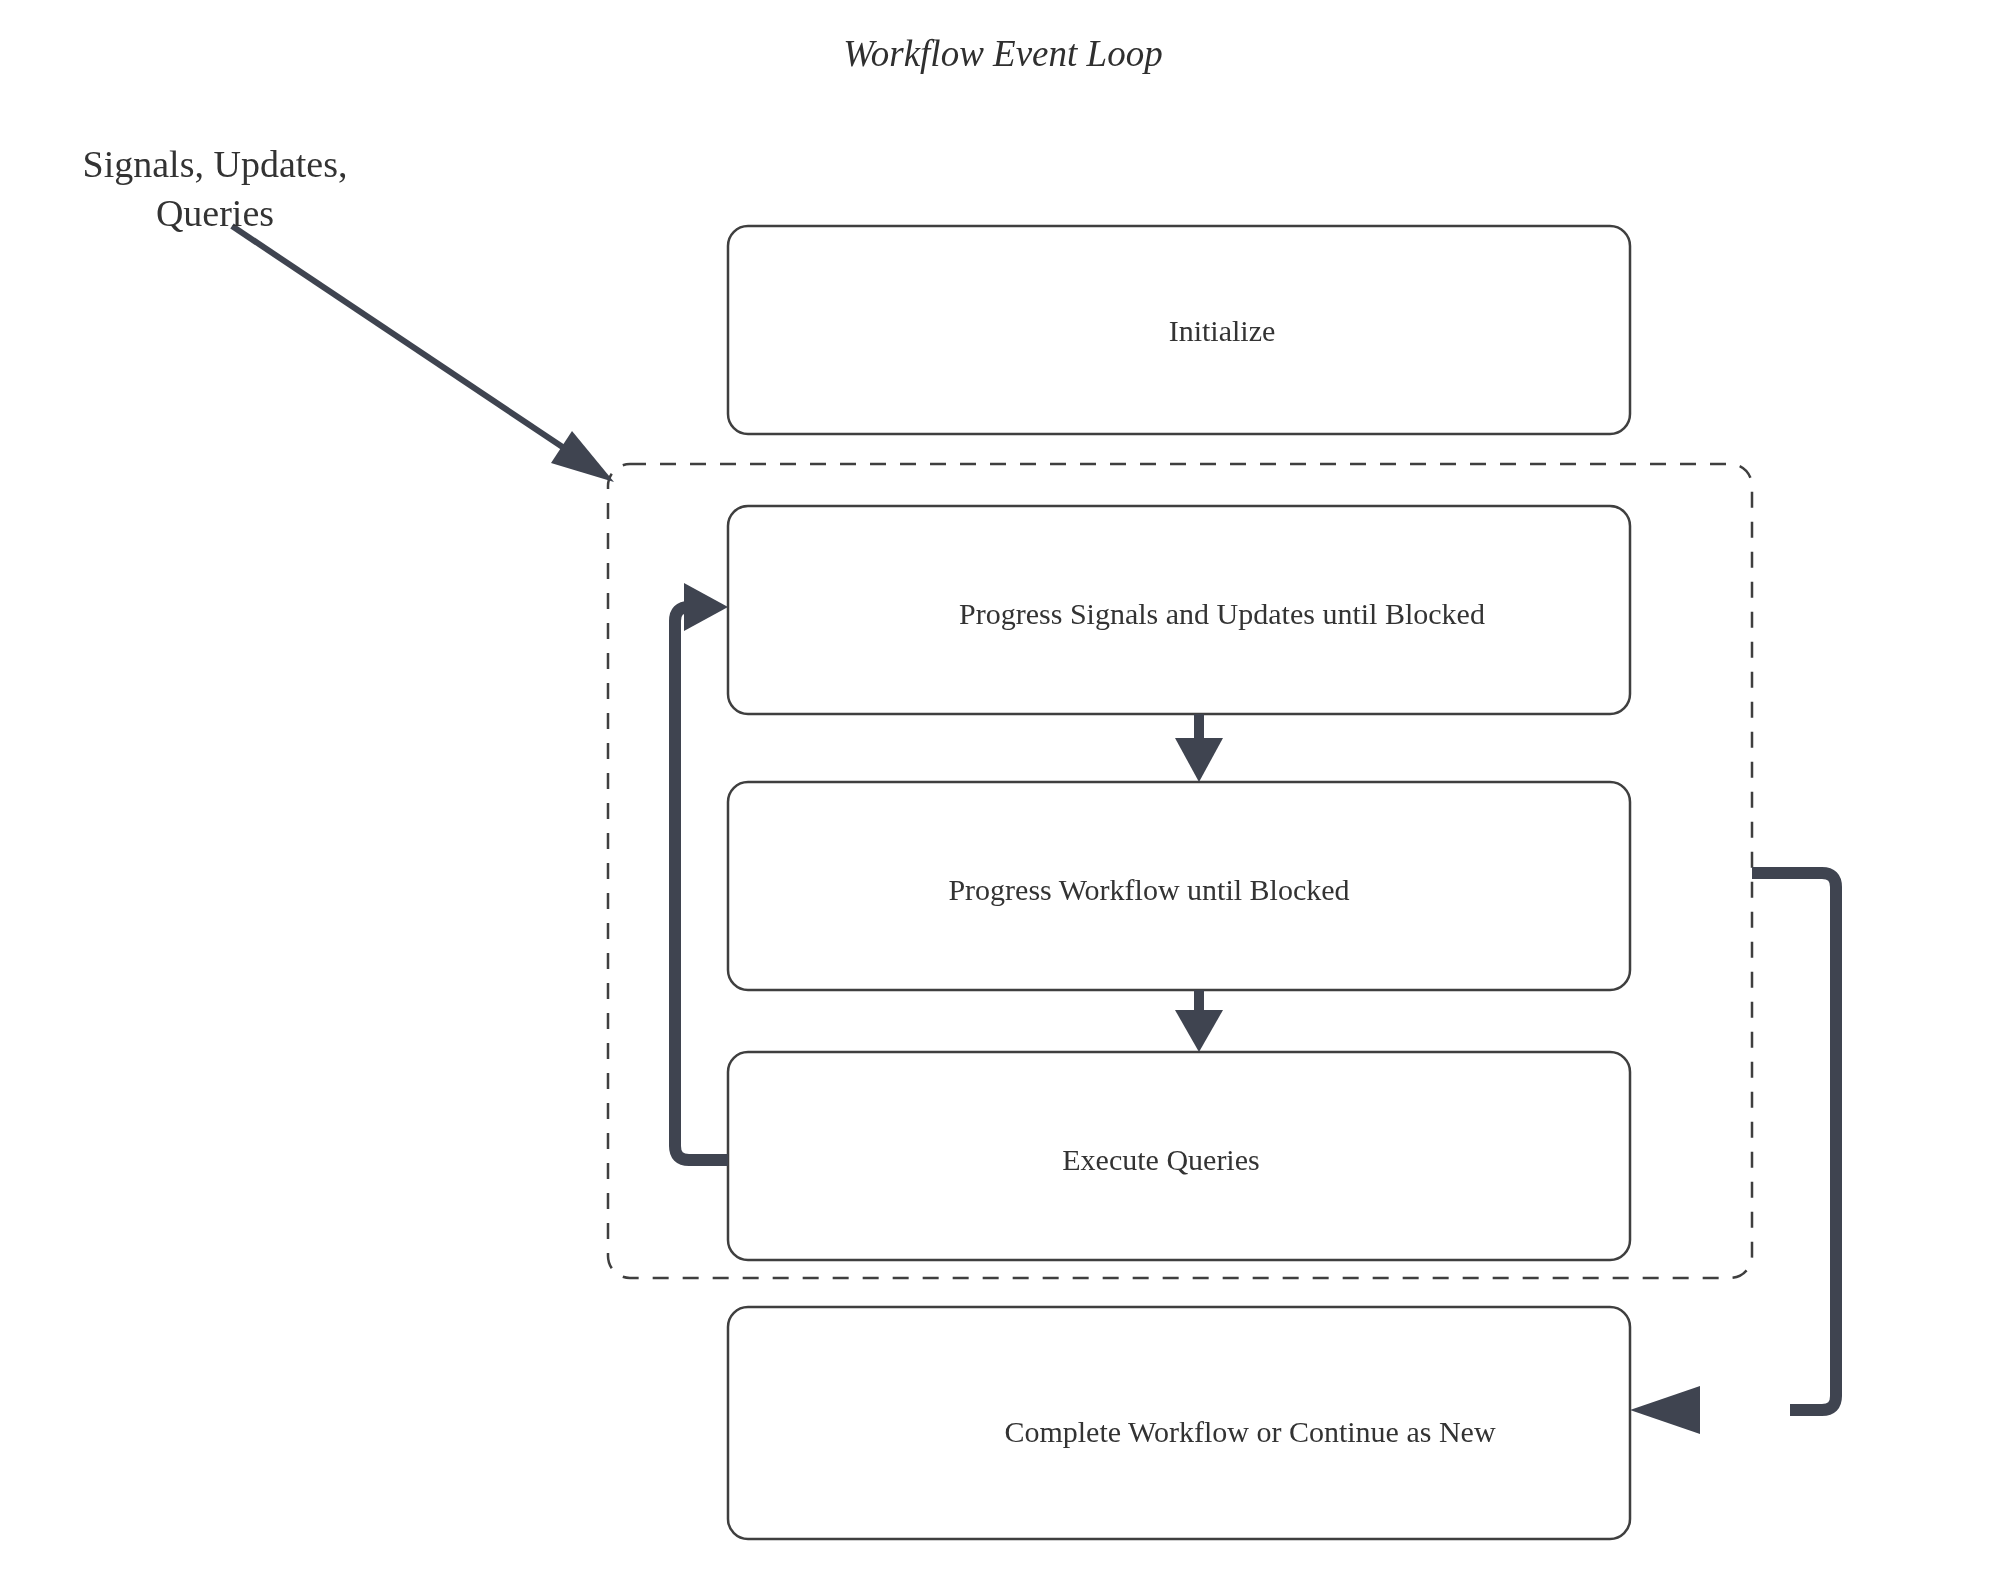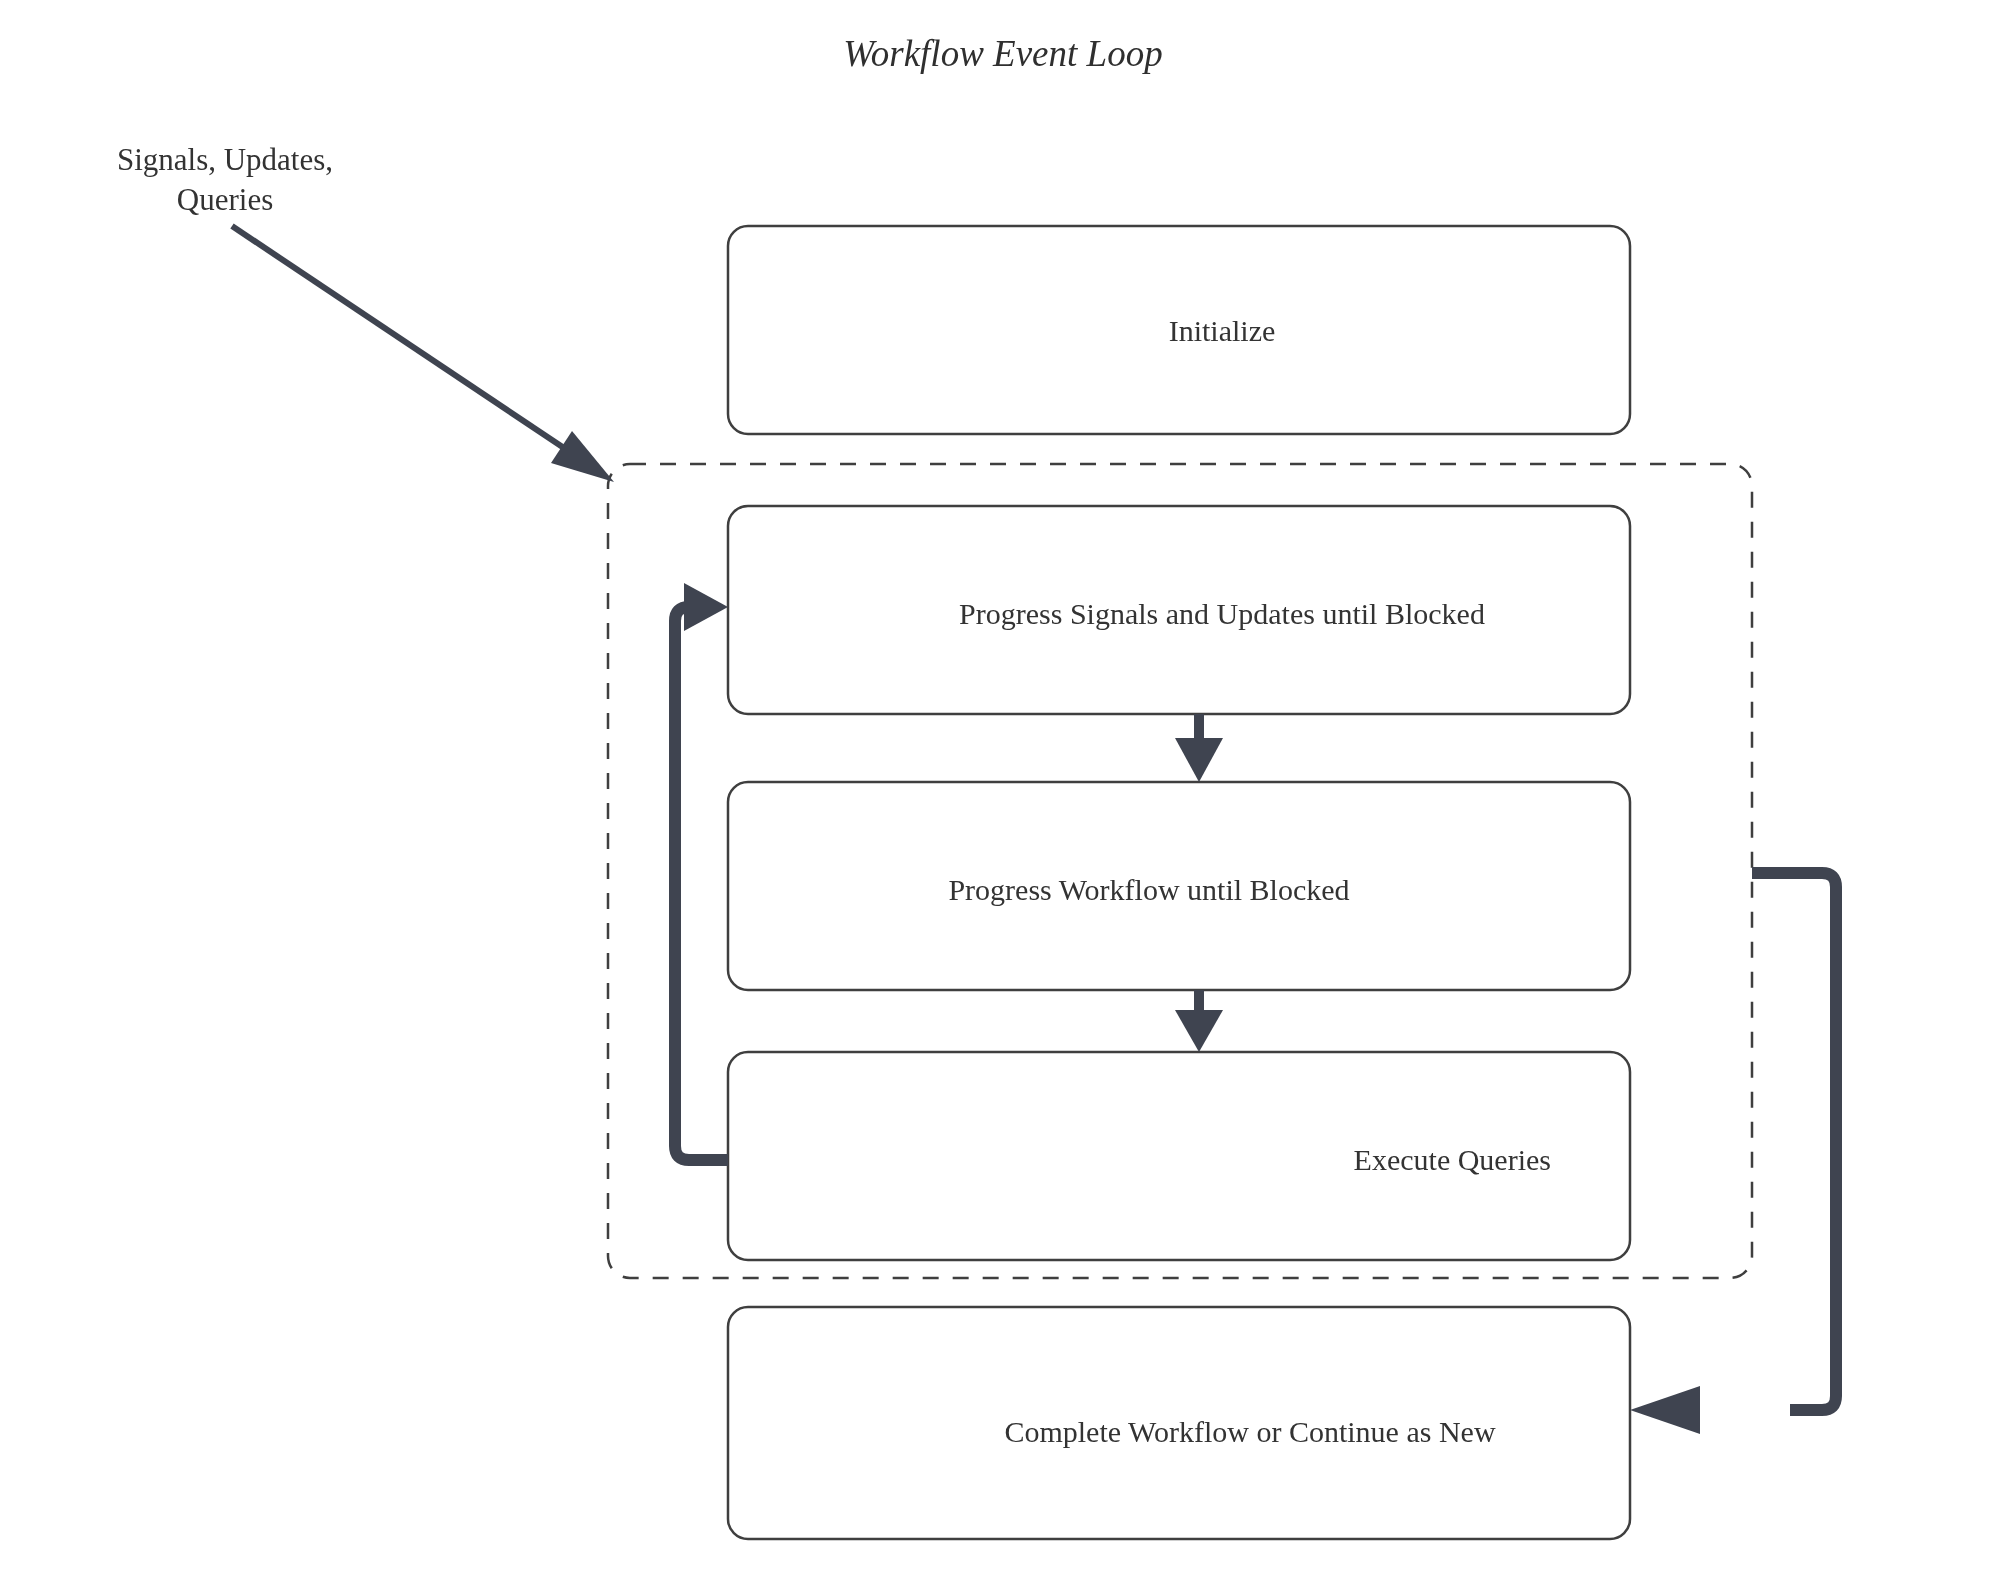--- a/index.html
+++ b/index.html
@@ -30,34 +30,34 @@
   }
   #title {
     left: 0;
     top: 30px;
     width: 2006px;
     font-size: 37px;
     font-style: italic;
     color: #2f2f2f;
   }
   #external-label {
-    left: 10px;
+    left: 0;
     top: 140px;
     width: 430px;
-    font-size: 31px;
+    font-size: 38px;
   }
   .node-label {
     font-size: 30px;
     color: #333333;
     margin-left: 43px;
   }
   #label-initialize   { left: 728px; top: 312px;  width: 902px; }
   #label-progress-su  { left: 728px; top: 595px;  width: 902px; }
   #label-progress-wf  { left: 728px; top: 871px;  width: 756px; }
-  #label-exec-queries { left: 728px; top: 1141px; width: 780px; text-align: right; }
+  #label-exec-queries { left: 728px; top: 1141px; width: 780px; }
   #label-complete     { left: 728px; top: 1413px; width: 902px; padding-left: 28px; }
 </style>
 </head>
 <body>
 
 <svg id="canvas" viewBox="0 0 2006 1576">
 
   <rect x="608" y="464" width="1144" height="814" rx="22" ry="22" fill="none" stroke="#3f3f3f" stroke-width="2.5" stroke-dasharray="16 14"></rect>
 
   <rect x="728" y="226" width="902" height="208" rx="20" ry="20" fill="#ffffff" stroke="#3f3f3f" stroke-width="2.5"></rect>

